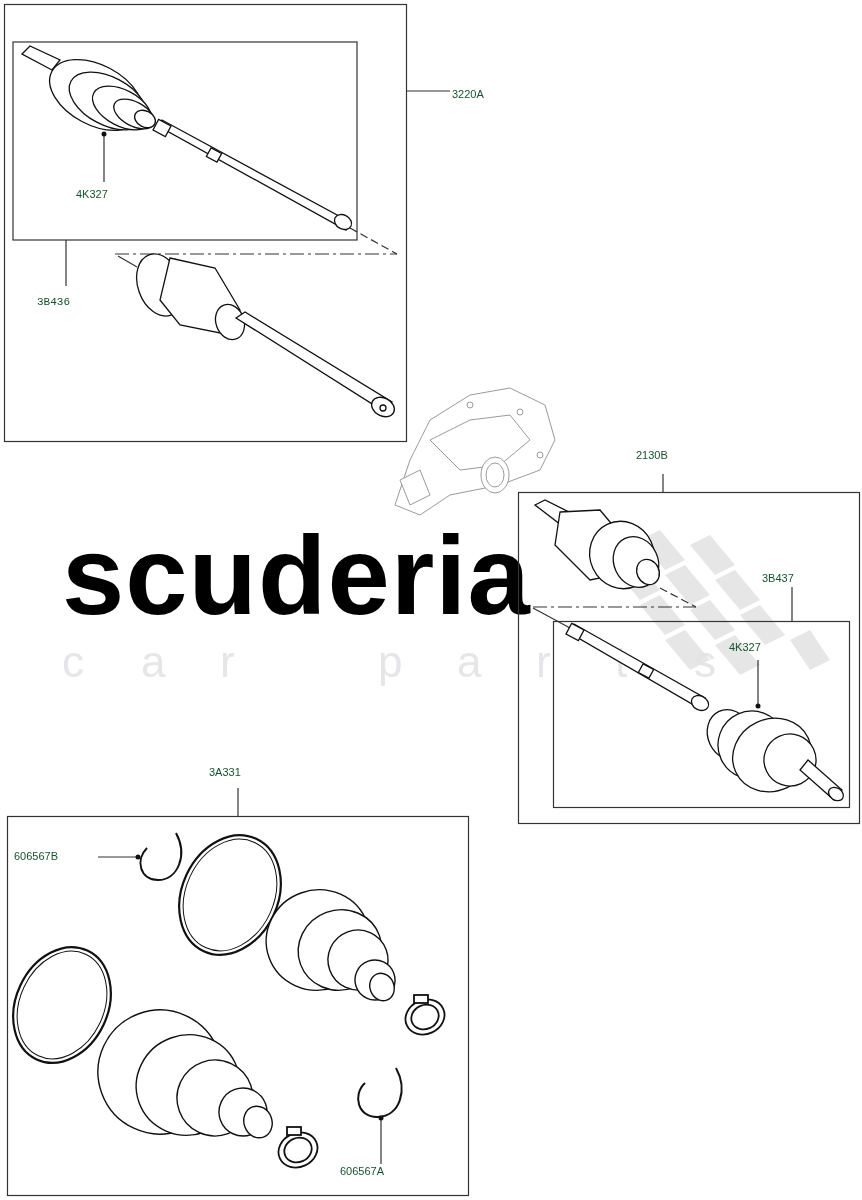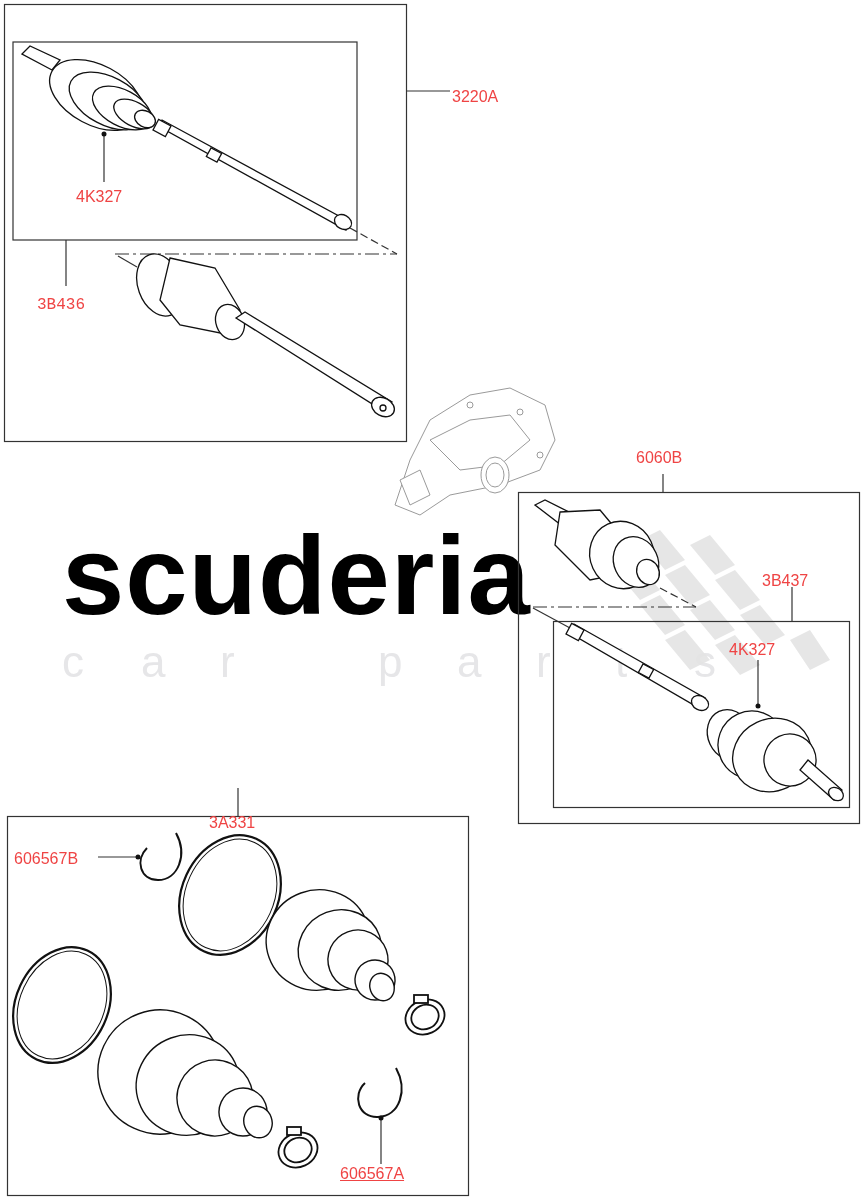--- a/index.html
+++ b/index.html
@@ -2,21 +2,21 @@
 <html><head>
 <meta charset="utf-8">
 <style>
   html, body { margin:0; padding:0; background:#ffffff; }
   body { width:862px; height:1200px; position:relative; overflow:hidden; font-family:"Liberation Sans", sans-serif; }
   .wm { position:absolute; pointer-events:none; }
   .wm-main { left:62px; top:520px; font-size:112px; font-weight:bold; color:#000000; letter-spacing:1px; font-family:"Liberation Sans", sans-serif; line-height:1; }
   .wm-sub { left:62px; top:640px; font-size:44px; color:#e6e6e8; font-family:"Liberation Sans", sans-serif; line-height:1; }
   .wm-sub span { display:inline-block; width:79px; }
   svg.diagram { position:absolute; left:0; top:0; }
-  .label { position:absolute; color:#ef4444; font-size:16px; font-family:"Liberation Sans", sans-serif; line-height:1; white-space:nowrap; cursor:pointer; }
+  .label { position:absolute; color:#14532d; font-size:11px; font-family:"Liberation Sans", sans-serif; line-height:1; white-space:nowrap; cursor:pointer; }
 </style>
 </head>
 <body>
 
 <div class="wm wm-main">scuderia</div>
 <div class="wm wm-sub">
   <span>c</span><span>a</span><span>r</span><span></span><span>p</span><span>a</span><span>r</span><span>t</span><span>s</span>
 </div>
 
 <svg class="diagram" width="862" height="1200" viewBox="0 0 862 1200" xmlns="http://www.w3.org/2000/svg">
@@ -164,18 +164,18 @@
     <ellipse cx="188" cy="1085" rx="52" ry="50" transform="rotate(-20 188 1085)"></ellipse>
     <ellipse cx="215" cy="1098" rx="38" ry="38" transform="rotate(-20 215 1098)"></ellipse>
     <ellipse cx="243" cy="1112" rx="24" ry="24" transform="rotate(-20 243 1112)"></ellipse>
     <ellipse cx="258" cy="1122" rx="14" ry="16" transform="rotate(-20 258 1122)"></ellipse>
   </g>
 </svg>
 
 <div class="label" style="left:452px; top:89px;">3220A</div>
 <div class="label" style="left:76px;  top:189px;">4K327</div>
 <div class="label" style="left:37px;  top:297px;font-family:Liberation Mono, monospace;">3B436</div>
-<div class="label" style="left:636px; top:450px;">6060B</div>
+<div class="label" style="left:636px; top:450px;">2130B</div>
 <div class="label" style="left:762px; top:573px;">3B437</div>
 <div class="label" style="left:729px; top:642px;">4K327</div>
-<div class="label" style="left:209px; top:767px;margin-top:48px;">3A331</div>
+<div class="label" style="left:209px; top:767px;">3A331</div>
 <div class="label" style="left:14px;  top:851px;text-align:center;">606567B</div>
-<div class="label" style="left:340px; top:1166px;text-decoration:underline;">606567A</div>
+<div class="label" style="left:340px; top:1166px;">606567A</div>
 
 </body></html>

